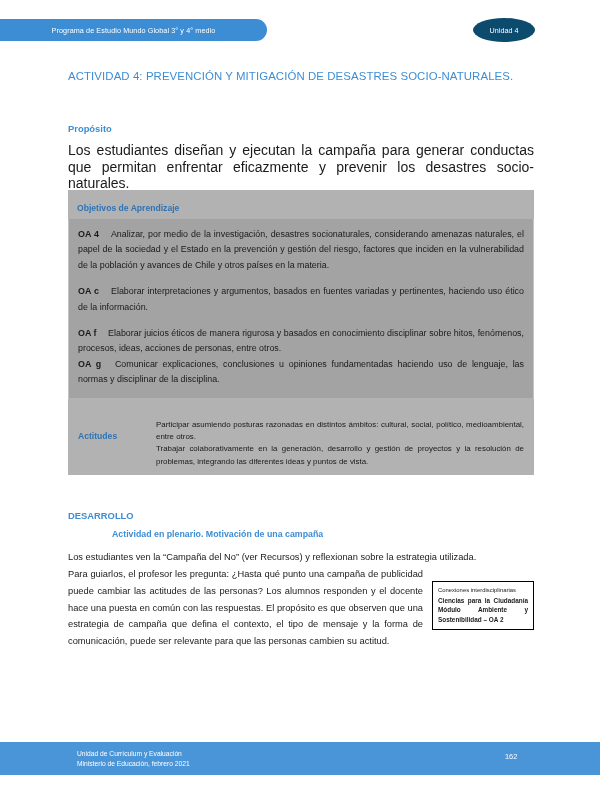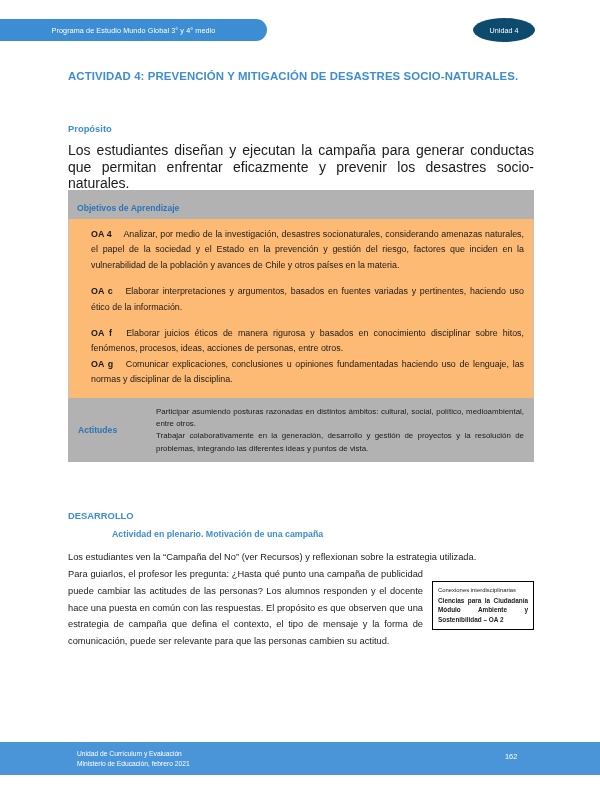--- a/index.html
+++ b/index.html
@@ -63,21 +63,21 @@
     white-space: nowrap;
   }
 
   .activity-title {
     position: absolute;
     left: 68px;
     top: 68px;
     width: 466px;
     color: #3d8dd4;
     font-size: 11.4px;
-    font-weight: bold;
+    font-weight: normal;
     line-height: 17px;
     text-align: justify;
     text-transform: uppercase;
     letter-spacing: 0.1px;
   }
   .activity-title .line2 {
     text-align: left;
   }
 
   .section-label {
@@ -111,24 +111,24 @@
   }
   .oa-head {
     background: #b2b2b2;
     padding: 12px 8px 5px 8px;
     color: #2e74b5;
     font-size: 8.6px;
     font-weight: bold;
     border: 1px solid #b2b2b2;
   }
   .oa-body-cell {
-    background: #fdba74;
+    background: #a3a3a3;
     border-left: 1px solid #c3c3c3;
     border-right: 1px solid #c3c3c3;
-    padding: 8px 9px 10px 22px;
+    padding: 8px 9px 10px 9px;
   }
   .oa-item {
     font-size: 8.9px;
     line-height: 15.4px;
     text-align: justify;
     margin: 0 0 11px 0;
   }
   .oa-item:last-child { margin-bottom: 0; }
   .oa-item.tight { margin-bottom: 0; }
   .oa-code { font-weight: bold; }
@@ -140,21 +140,21 @@
     color: #2e74b5;
     font-size: 8.6px;
     font-weight: bold;
     width: 68px;
     padding: 6px 0 6px 9px;
     vertical-align: middle;
   }
   .attr-value-cell {
     background: #b2b2b2;
     border: 1px solid #b2b2b2;
-    padding: 7px 9px 6px 9px;
+    padding: 20px 9px 6px 9px;
     font-size: 7.9px;
     line-height: 12.4px;
     text-align: justify;
     color: #1a1a1a;
     vertical-align: middle;
   }
   .attr-value-cell p { margin: 0; }
 
   
   #desarrollo-label {

